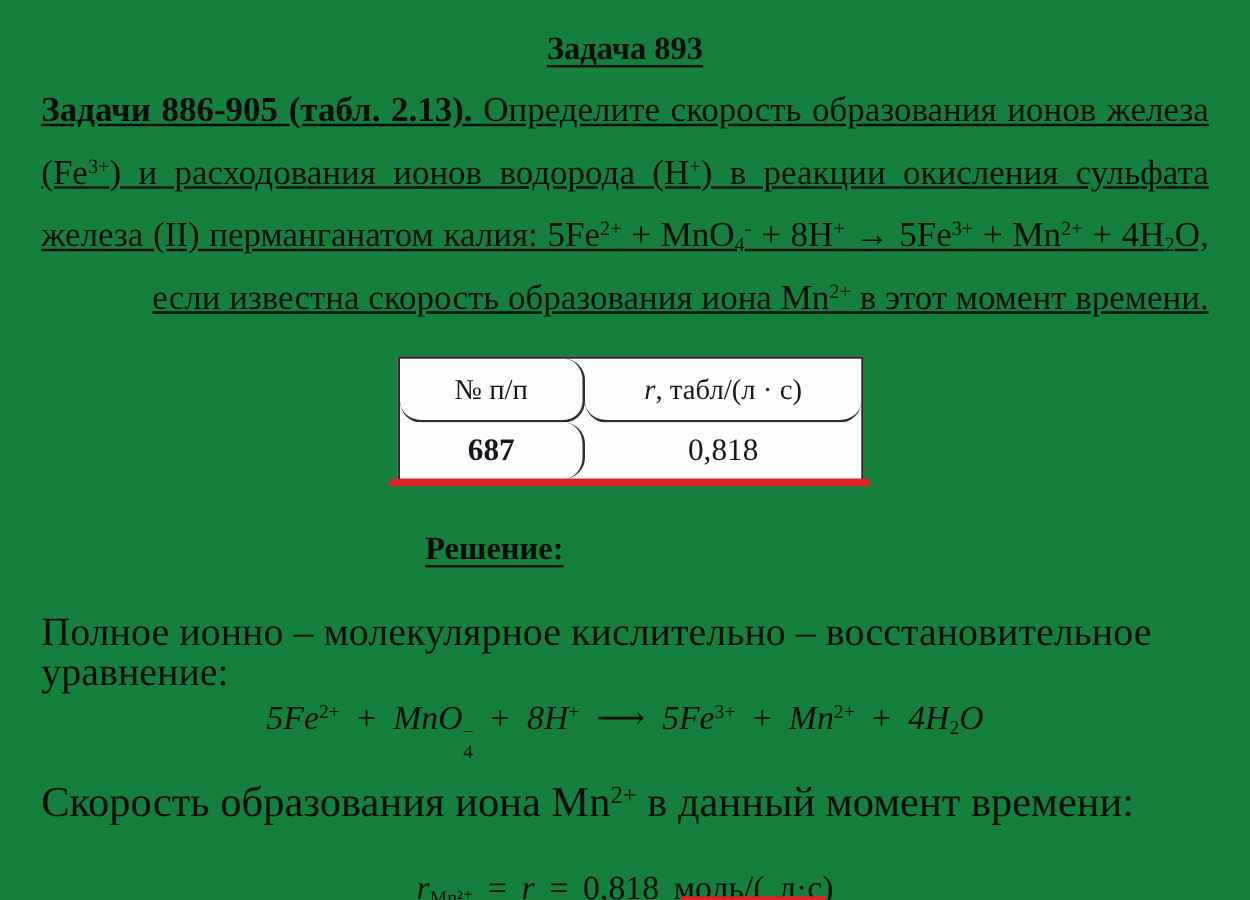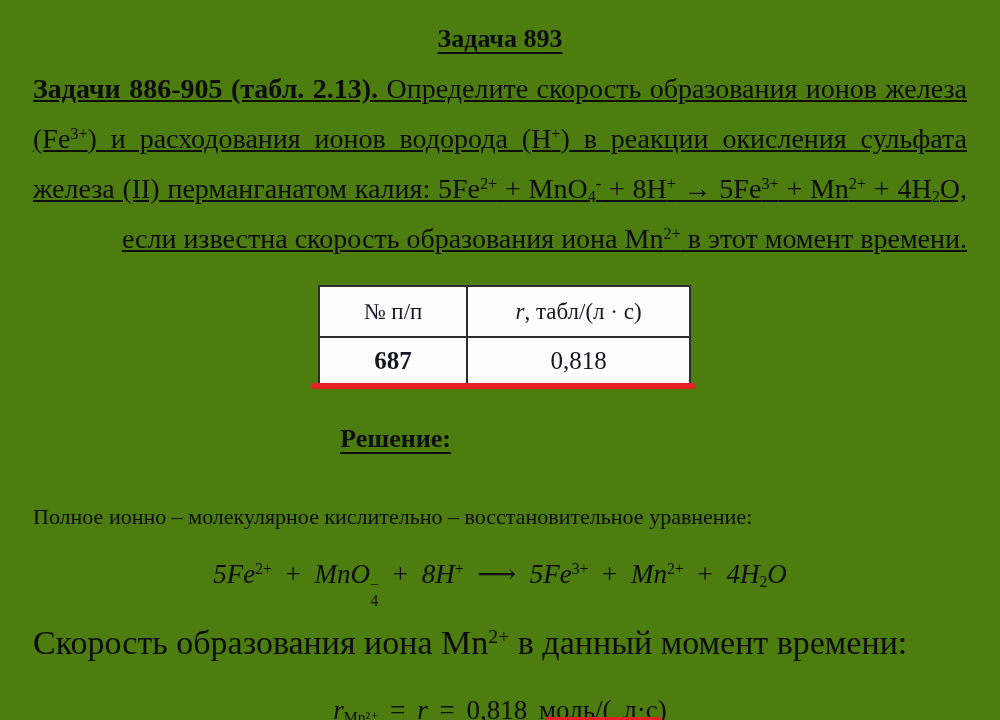--- a/index.html
+++ b/index.html
@@ -1,17 +1,17 @@
 <!DOCTYPE html>
 <html><head>
 <meta charset="utf-8">
 <style>
   html,body{margin:0;padding:0;background:#ffffff;}
   .page{
-    position:relative;width:1000px;height:720px;overflow:hidden;background:#4d7c0f;
+    position:relative;width:1000px;height:720px;overflow:hidden;background:#15803d;
     font-family:"Liberation Serif","DejaVu Serif",serif;color:#0d0d0d;
   }
   
   .doc-title{
     position:absolute;top:24px;left:0;width:1000px;text-align:center;
     font-size:26px;font-weight:bold;
     text-decoration:underline;text-decoration-thickness:2px;text-underline-offset:5px;
   }
   .solution-heading{
     position:absolute;top:424px;left:0;width:791px;text-align:center;
@@ -31,27 +31,27 @@
   .sg-sub{font-size:58%;position:relative;top:0.25em;line-height:0;}
   .sg-stk{display:inline-flex;flex-direction:column;align-items:center;
           font-size:58%;line-height:1.0;vertical-align:-0.45em;font-style:normal;}
   
   .tbl{
     position:absolute;left:318px;top:285px;
     border:2px solid #2e2e2e;
     display:grid;grid-template-columns:148px 221px;
     background:#fdfdfd;color:#16161f;
   }
-  .tbl .cell{display:flex;align-items:center;justify-content:center;}
+  .tbl .cell{display:flex;align-items:center;justify-content:center;border-radius:17px;}
   .tbl .hrow{height:49px;border-bottom:2px solid #2e2e2e;font-size:23px;}
   .tbl .drow{height:45px;font-size:25px;}
   .tbl .c1{border-right:2px solid #2e2e2e;}
   .tbl-redline{position:absolute;left:312px;top:383px;width:384px;height:6px;background:#e32227;}
   
-  .solution-intro{position:absolute;top:489px;left:33px;width:934px;font-size:22px;line-height:32px;margin-top:12px;}
+  .solution-intro{position:absolute;top:489px;left:33px;width:934px;font-size:32px;line-height:32px;}
   .equation{
     position:absolute;top:552px;left:0;width:1000px;text-align:center;
     font-size:27px;line-height:44px;word-spacing:7px;
   }
   .rate-line{position:absolute;top:627px;left:33px;width:934px;font-size:34px;line-height:32px;}
   .result-formula{
     position:absolute;top:694px;left:0;width:1000px;text-align:center;
     font-size:27px;line-height:32px;word-spacing:5px;
   }
   .result-redline{position:absolute;left:545px;top:717px;width:116px;height:3px;background:#e32227;}

